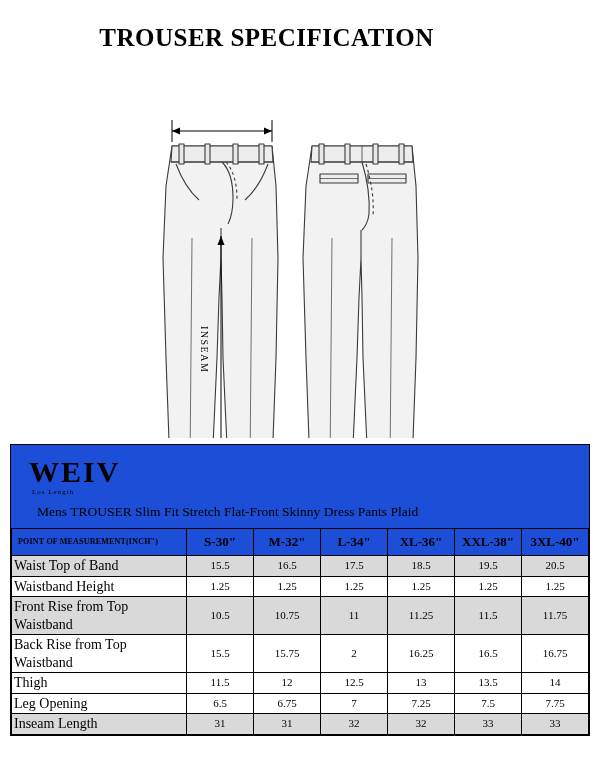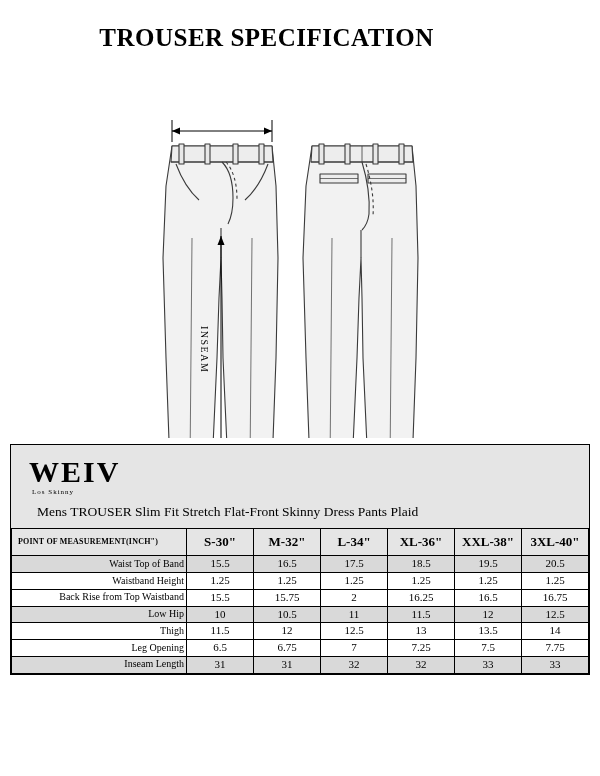--- a/index.html
+++ b/index.html
@@ -61,21 +61,21 @@
     font-family: "Liberation Serif", serif;
   }
   
   .table-block {
     position: absolute;
     left: 10px;
     top: 444px;
     width: 580px;
     border: 1px solid #000;
     box-sizing: border-box;
-    background: #e5e5e5;
+    background: #1d4ed8;
   }
   .brand {
     padding: 12px 0 2px 18px;
   }
   .brand-name {
     font-family: "Liberation Serif", serif;
     font-size: 30px;
     font-weight: bold;
     letter-spacing: 2px;
     line-height: 1;
@@ -111,22 +111,22 @@
     padding: 5px 2px;
   }
   table.size-table thead th.pom {
     font-size: 8px;
     font-weight: bold;
     text-align: left;
     padding-left: 6px;
     letter-spacing: 0.2px;
   }
   table.size-table td.label {
-    text-align: right;
-    font-size: 10px;
+    text-align: left;
+    font-size: 14px;
   }
   tr.shaded td { background: #d9d9d9; }
   tr.plain td { background: #ffffff; }
   .sz-col { width: 62px; }
 </style>
 </head>
 <body>
 
 <div class="page">
 
@@ -207,21 +207,21 @@
 
     <div class="waist-label">
       <span>WAIST</span>
     </div>
     <div class="inseam-label">INSEAM</div>
   </div>
 
   <div class="table-block">
     <div class="brand">
       <div class="brand-name">WEIV</div>
-      <div class="brand-sub">Los Skinny</div>
+      <div class="brand-sub">Los Length</div>
     </div>
     <div class="product-line">Mens TROUSER Slim Fit Stretch Flat-Front Skinny Dress Pants Plaid</div>
 
     <table class="size-table">
       <thead>
         <tr>
           <th class="pom">POINT OF MEASUREMENT(INCH")</th>
           <th class="sz-col">S-30"</th>
           <th class="sz-col">M-32"</th>
           <th class="sz-col">L-34"</th>
@@ -242,38 +242,38 @@
         </tr>
         <tr class="plain">
           <td class="label">Waistband Height</td>
           <td>1.25</td>
           <td>1.25</td>
           <td>1.25</td>
           <td>1.25</td>
           <td>1.25</td>
           <td>1.25</td>
         </tr>
+        <tr class="shaded">
+          <td class="label">Front Rise from Top Waistband</td>
+          <td>10.5</td>
+          <td>10.75</td>
+          <td>11</td>
+          <td>11.25</td>
+          <td>11.5</td>
+          <td>11.75</td>
+        </tr>
         <tr class="plain">
           <td class="label">Back Rise from Top Waistband</td>
           <td>15.5</td>
           <td>15.75</td>
           <td>2</td>
           <td>16.25</td>
           <td>16.5</td>
           <td>16.75</td>
         </tr>
-        <tr class="shaded">
-          <td class="label">Low Hip</td>
-          <td>10</td>
-          <td>10.5</td>
-          <td>11</td>
-          <td>11.5</td>
-          <td>12</td>
-          <td>12.5</td>
-        </tr>
         <tr class="plain">
           <td class="label">Thigh</td>
           <td>11.5</td>
           <td>12</td>
           <td>12.5</td>
           <td>13</td>
           <td>13.5</td>
           <td>14</td>
         </tr>
         <tr class="plain">

